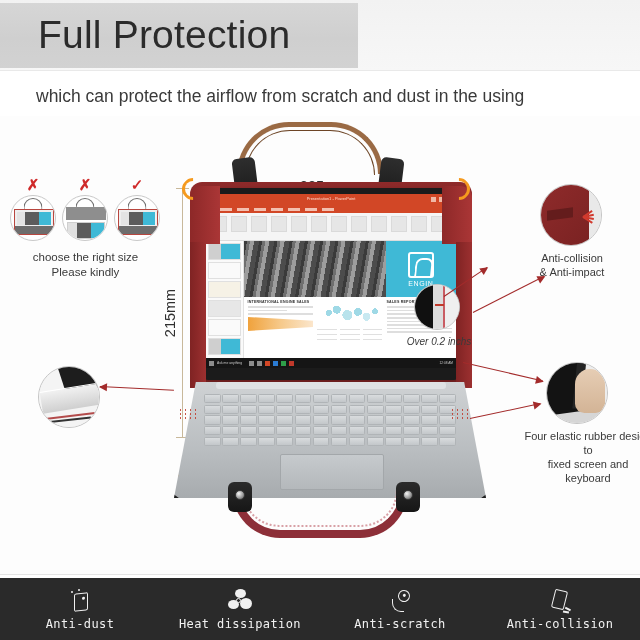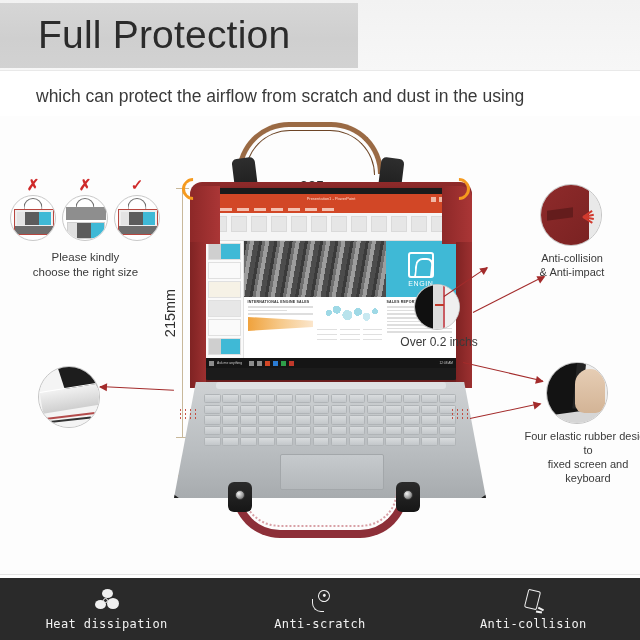--- a/index.html
+++ b/index.html
@@ -361,21 +361,21 @@
   
   #co-thickness { left: 414px; top: 168px; width: 54px; }
   #co-thickness .co-circle { width:46px; height:46px; }
   .th-art { position:absolute; inset:0; background:#efefef; }
   .th-art .dark { position:absolute; left:0; top:0; width:42%; height:100%; background:#101010; }
   .th-art .pad { position:absolute; left:42%; top:0; width:22%; height:100%; background:#dcdcdc; }
   .th-art .line { position:absolute; left:64%; top:0; width:1.5px; height:100%; background:#c95c63; }
   .th-art .measure {
     position:absolute; left:46%; top:44%; width:20%; height:1.5px; background:#c0392b;
   }
-  #co-thickness .co-text { font-size:12px; width:90px; margin-left:-20px; }
+  #co-thickness .co-text { font-size:10px; width:90px; margin-left:-20px;font-style:italic; }
 
   
   #co-linerpad { left: 16px; top: 250px; width: 112px; }
   #co-linerpad .co-circle { width:62px; height:62px; margin-left: 22px; }
   .lp-art { position:absolute; inset:0; background:#f4f4f4; }
   .lp-art .blk { position:absolute; right:-8px; top:-10px; width:46px; height:34px; background:#1d1d1d; transform: rotate(-18deg); }
   .lp-art .pad {
     position:absolute; left:2px; top:20px; width:62px; height:22px;
     background: linear-gradient(180deg,#f1f1f1,#cfcfcf); transform: rotate(-9deg);
     border-top:1px solid #fff;
@@ -507,22 +507,22 @@
           <div class="sg-scr">
               <i></i>
               <i></i>
               <i></i>
             </div>
           <div class="sg-base"></div>
         </div>
       </div>
     </div>
     <div id="size-guide-caption">
+      <div>choose the right size</div>
       <div>Please kindly</div>
-      <div>choose the right size</div>
     </div>
   </div>
 
   <div id="dim-width">
     <div class="bar"></div>
     <div class="cap-l"></div>
     <div class="cap-r"></div>
     <div id="dim-width-label">285mm</div>
   </div>
   <div id="dim-height">
@@ -815,20 +815,30 @@
   <div class="arrow" style="left:444px; top:180px; width:52px; transform: rotate(-34deg);"></div>
   <div class="arrow rev" style="left:100px; top:270px; width:74px; transform: rotate(3deg);"></div>
   <div class="arrow" style="left:463px; top:246px; width:82px; transform: rotate(13deg);"></div>
   <div class="arrow" style="left:470px; top:302px; width:72px; transform: rotate(-12deg);"></div>
 </div>
 
 <div id="bar-rule"></div>
 <div id="feature-bar">
   <div class="feat">
     <div class="fi">
+      <div class="ico-dust">
+          <span class="d1"></span>
+          <span class="d2"></span>
+          <span class="b"></span>
+        </div>
+    </div>
+    <div class="fl">Anti-dust</div>
+  </div>
+  <div class="feat">
+    <div class="fi">
       <div class="ico-fan">
           <span class="bl b1"></span>
           <span class="bl b2"></span>
           <span class="bl b3"></span>
           <span class="hub"></span>
         </div>
     </div>
     <div class="fl">Heat dissipation</div>
   </div>
   <div class="feat">

